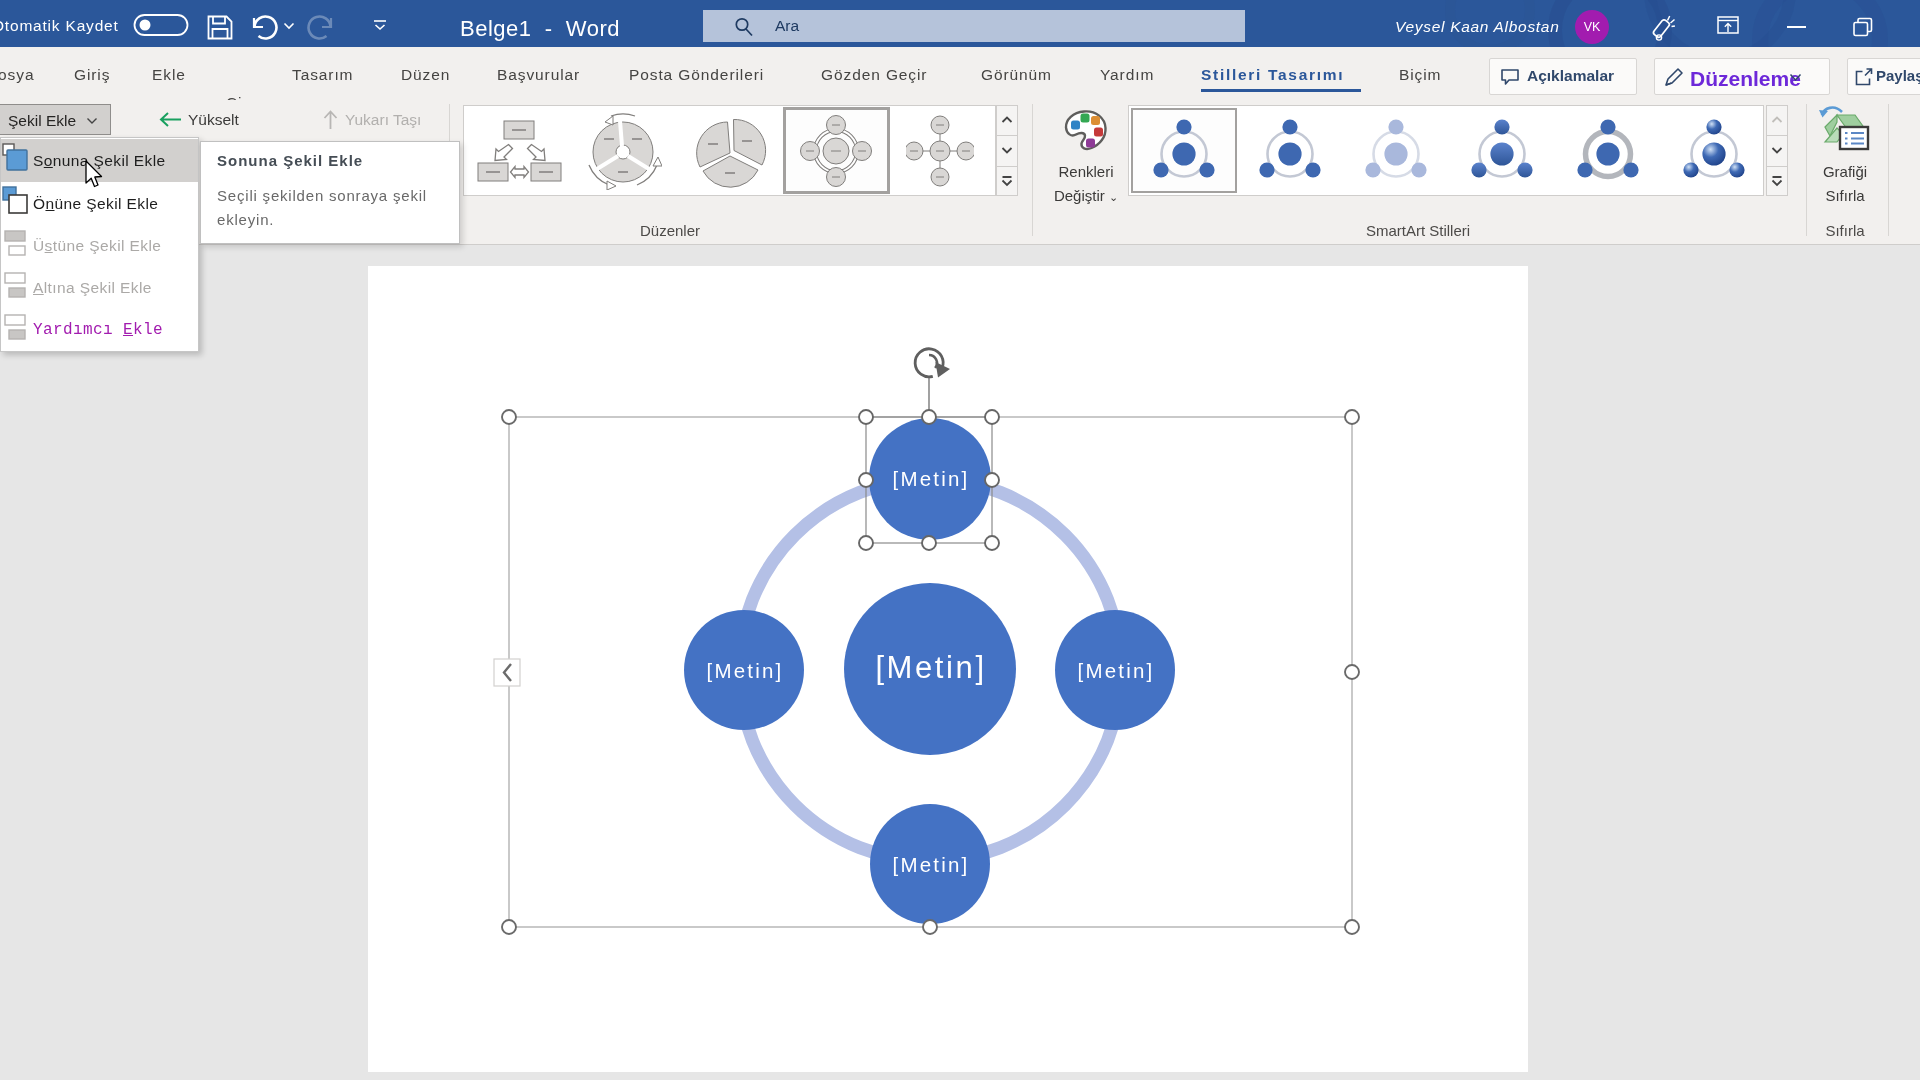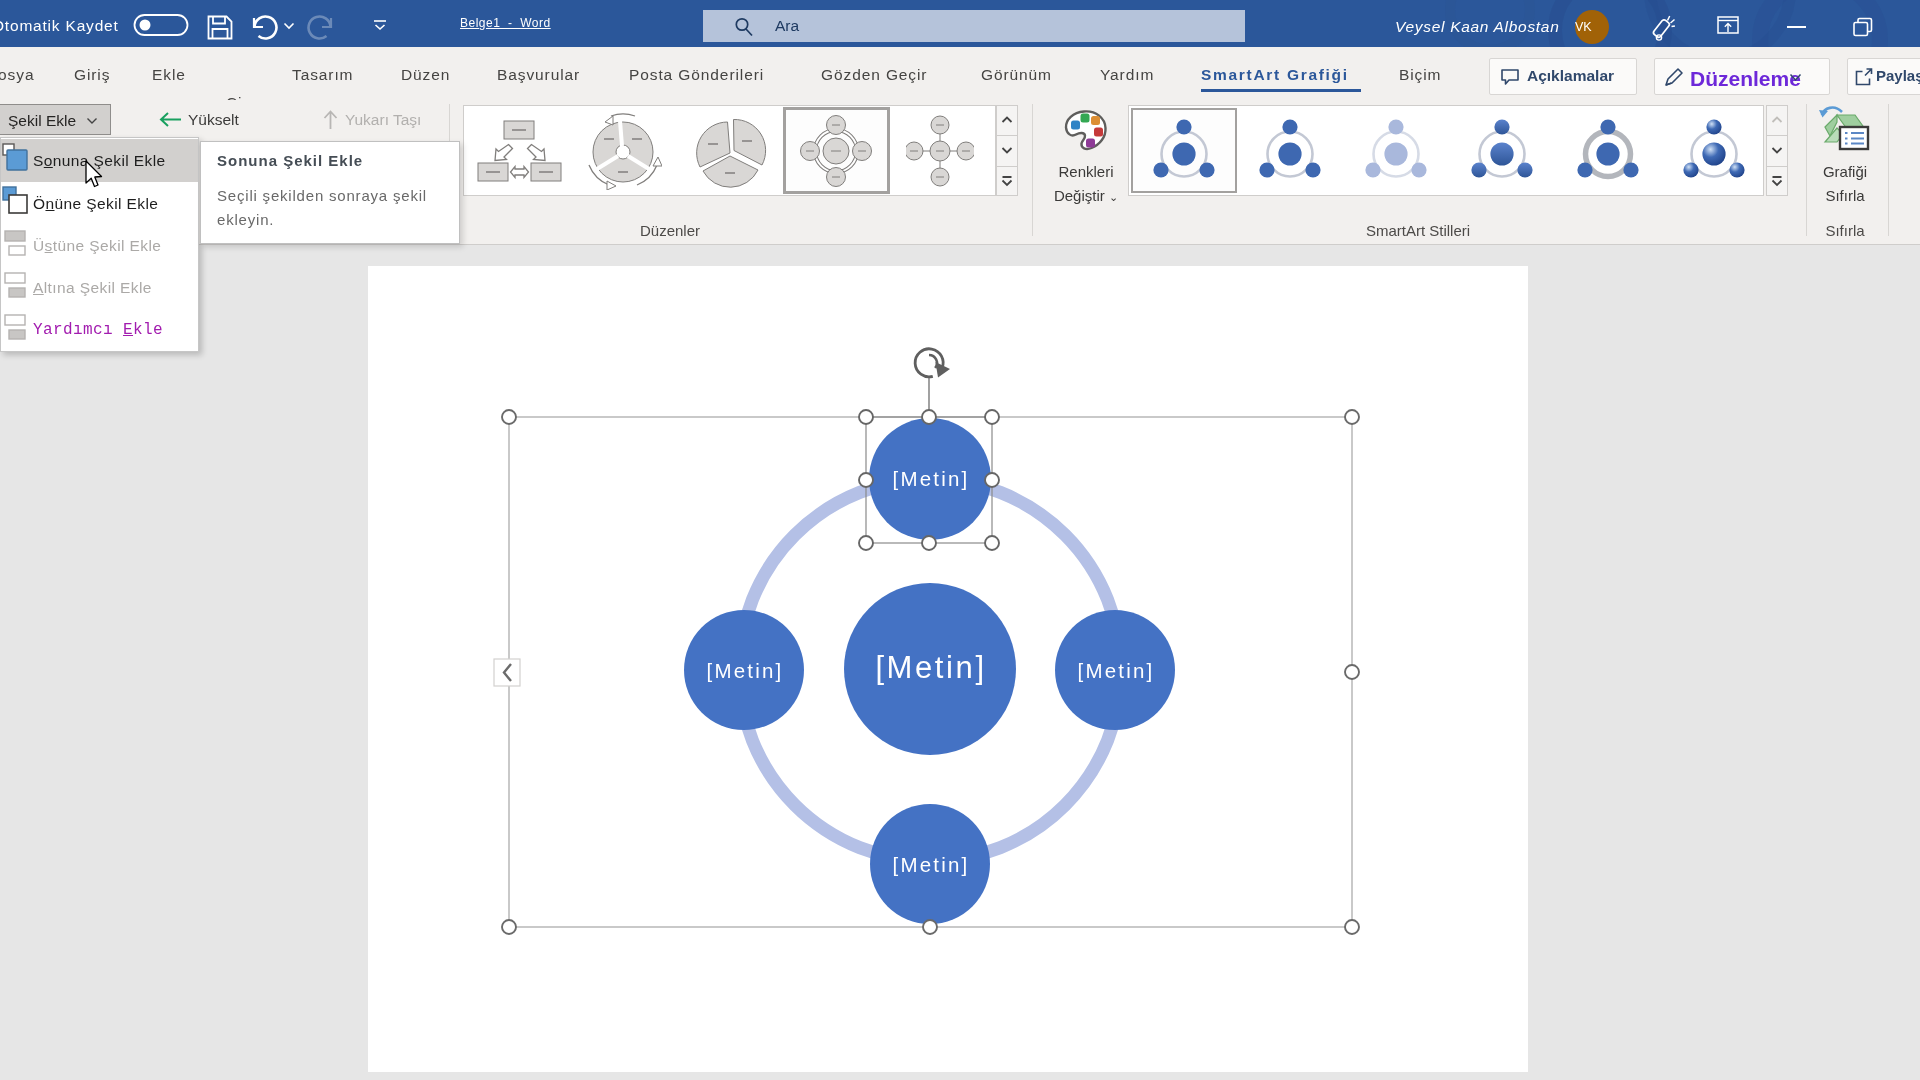--- a/index.html
+++ b/index.html
@@ -41,31 +41,31 @@
 
 <svg class="ic" style="left:305px;top:14px;opacity:0.3;" width="30" height="28" viewBox="0 0 30 28">
   <path d="M26 4 v9 h-9" fill="none" stroke="#fff" stroke-width="2.2"></path>
   <path d="M25.5 12.5 a11 11 0 1 0 -4 9.5" fill="none" stroke="#fff" stroke-width="2.6"></path>
 </svg>
 
 <svg class="ic" style="left:372px;top:19px;" width="16" height="12" viewBox="0 0 16 12">
   <path d="M2 2 h12" stroke="#fff" stroke-width="1.6"></path>
   <path d="M3.5 6 L8 10 L12.5 6" fill="none" stroke="#fff" stroke-width="1.6"></path>
 </svg>
-<div class="abs" style="left:460px;top:16px;width:160px;text-align:left;color:#fff;font-size:12px;letter-spacing:0.5px;text-decoration:underline;">Belge1&nbsp;&nbsp;-&nbsp;&nbsp;Word</div>
+<div class="abs" style="left:460px;top:16px;width:160px;text-align:left;color:#fff;font-size:22px;letter-spacing:0.5px;">Belge1&nbsp;&nbsp;-&nbsp;&nbsp;Word</div>
 
 <div class="abs" style="left:703px;top:10px;width:542px;height:32px;background:#b5c3da;"></div>
 <svg class="ic" style="left:733px;top:16px;" width="22" height="21" viewBox="0 0 22 21">
   <circle cx="9" cy="8.5" r="5.7" fill="none" stroke="#1e3a61" stroke-width="1.7"></circle>
   <path d="M13 13 L19 19.5" stroke="#1e3a61" stroke-width="1.7"></path>
 </svg>
 <div class="abs" style="left:775px;top:17px;color:#1e3a61;font-size:15.5px;">Ara</div>
 
 <div class="abs" style="left:1395px;top:18px;color:#fff;font-size:15.5px;letter-spacing:0.7px;font-style:italic;">Veysel Kaan Albostan</div>
-<div class="abs" style="left:1575px;top:10px;width:34px;height:34px;border-radius:50%;background:#a16207;color:#fff;font-size:12.5px;line-height:34px;">VK</div>
+<div class="abs" style="left:1575px;top:10px;width:34px;height:34px;border-radius:50%;background:#a21caf;color:#fff;font-size:12.5px;line-height:34px;text-align:center;">VK</div>
 
 <svg class="ic" style="left:1647px;top:12px;" width="30" height="30" viewBox="0 0 30 30">
   <g transform="rotate(38 13 18)">
     <rect x="9" y="7" width="8.5" height="18" rx="2.5" fill="none" stroke="#fff" stroke-width="1.7"></rect>
   </g>
   <circle cx="12" cy="25.5" r="2.6" fill="none" stroke="#fff" stroke-width="1.4"></circle>
   <path d="M20.5 8.5 l2.2 -4.5 M23.5 11 l4 -3.5 M24.5 14.5 l3.4 -0.6" stroke="#fff" stroke-width="1.5" fill="none"></path>
 </svg>
 
 <svg class="ic" style="left:1717px;top:16px;" width="22" height="18" viewBox="0 0 22 18">
@@ -87,21 +87,21 @@
   <span class="abs" style="left:74px;">Giriş</span>
   <span class="abs" style="left:152px;">Ekle</span>
   <span class="abs" style="left:226px;margin-top:28px;">Çiz</span>
   <span class="abs" style="left:292px;">Tasarım</span>
   <span class="abs" style="left:401px;">Düzen</span>
   <span class="abs" style="left:497px;">Başvurular</span>
   <span class="abs" style="left:629px;">Posta Gönderileri</span>
   <span class="abs" style="left:821px;">Gözden Geçir</span>
   <span class="abs" style="left:981px;">Görünüm</span>
   <span class="abs" style="left:1100px;">Yardım</span>
-  <span class="abs" style="left:1201px;color:#2b579a;font-weight:bold;letter-spacing:1.7px;">SmartArt Grafiği</span>
+  <span class="abs" style="left:1201px;color:#2b579a;font-weight:bold;letter-spacing:1.7px;">Stilleri Tasarımı</span>
   <span class="abs" style="left:1399px;">Biçim</span>
 </div>
 <div class="abs" style="left:1201px;top:89px;width:160px;height:3px;background:#2b579a;"></div>
 
 <div class="abs" style="left:1489px;top:58px;width:148px;height:37px;background:#fbfaf9;border:1px solid #d8d6d4;border-radius:2px;"></div>
 <svg class="ic" style="left:1500px;top:68px;" width="20" height="18" viewBox="0 0 20 18">
   <path d="M2 2 h16 v10 h-9 l-3.5 4 v-4 H2 z" fill="none" stroke="#30486b" stroke-width="1.6" stroke-linejoin="round"></path>
 </svg>
 <div class="abs" style="left:1527px;top:67px;color:#30486b;font-size:15.5px;font-weight:bold;">Açıklamalar</div>
 <div class="abs" style="left:1654px;top:58px;width:176px;height:37px;background:#fbfaf9;border:1px solid #d8d6d4;border-radius:2px;"></div>

